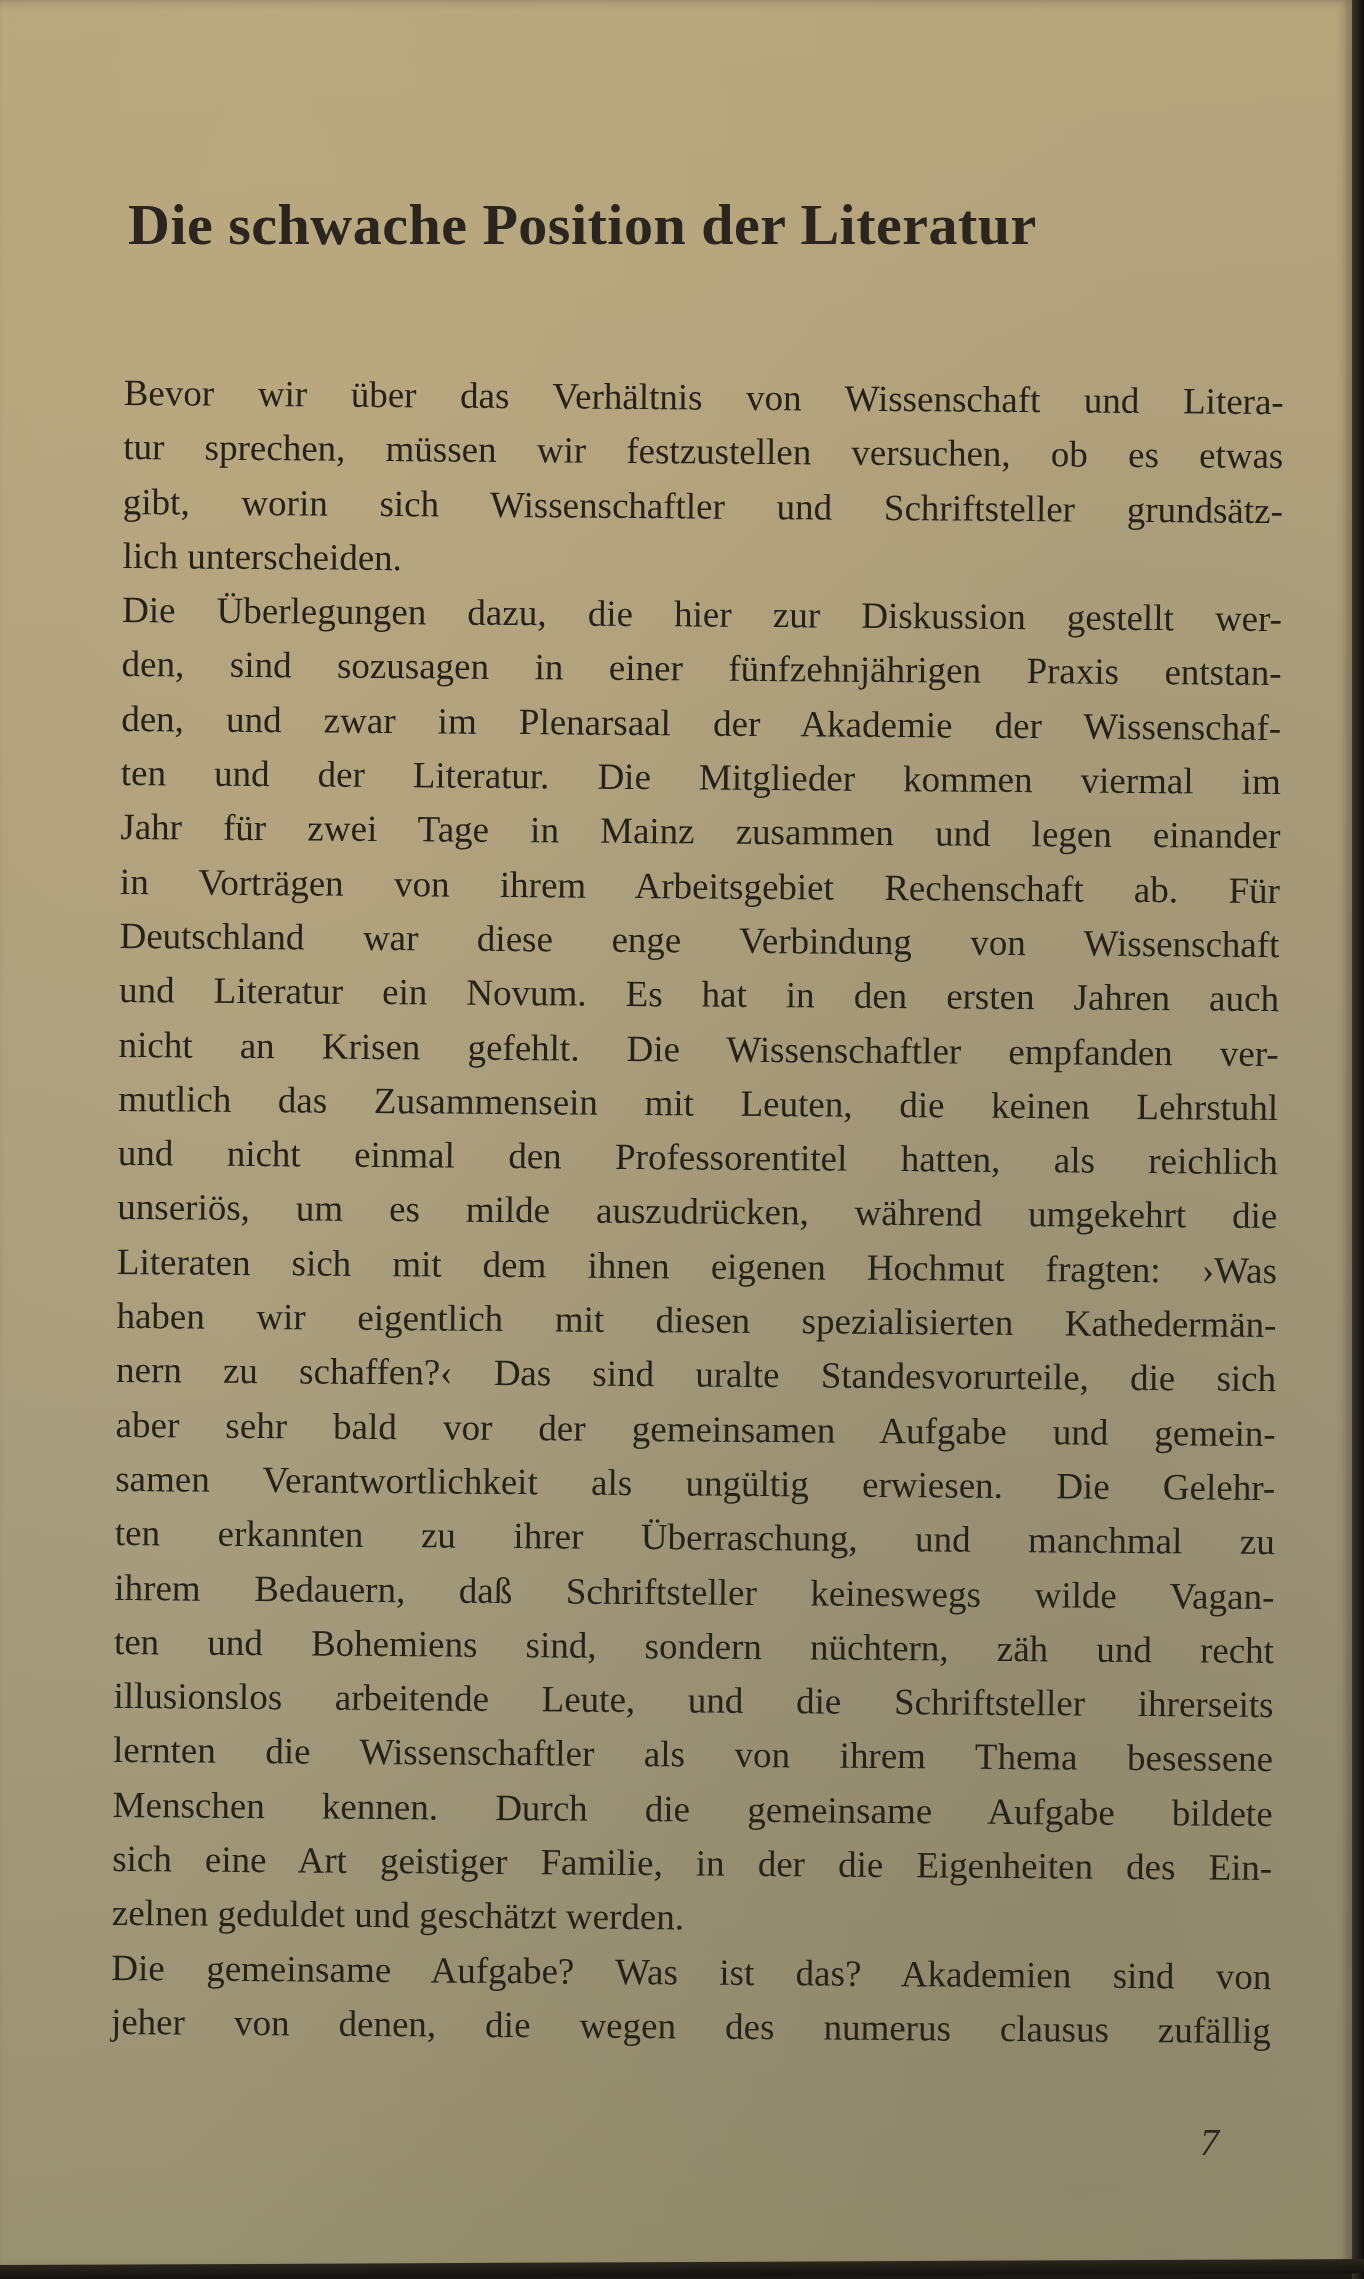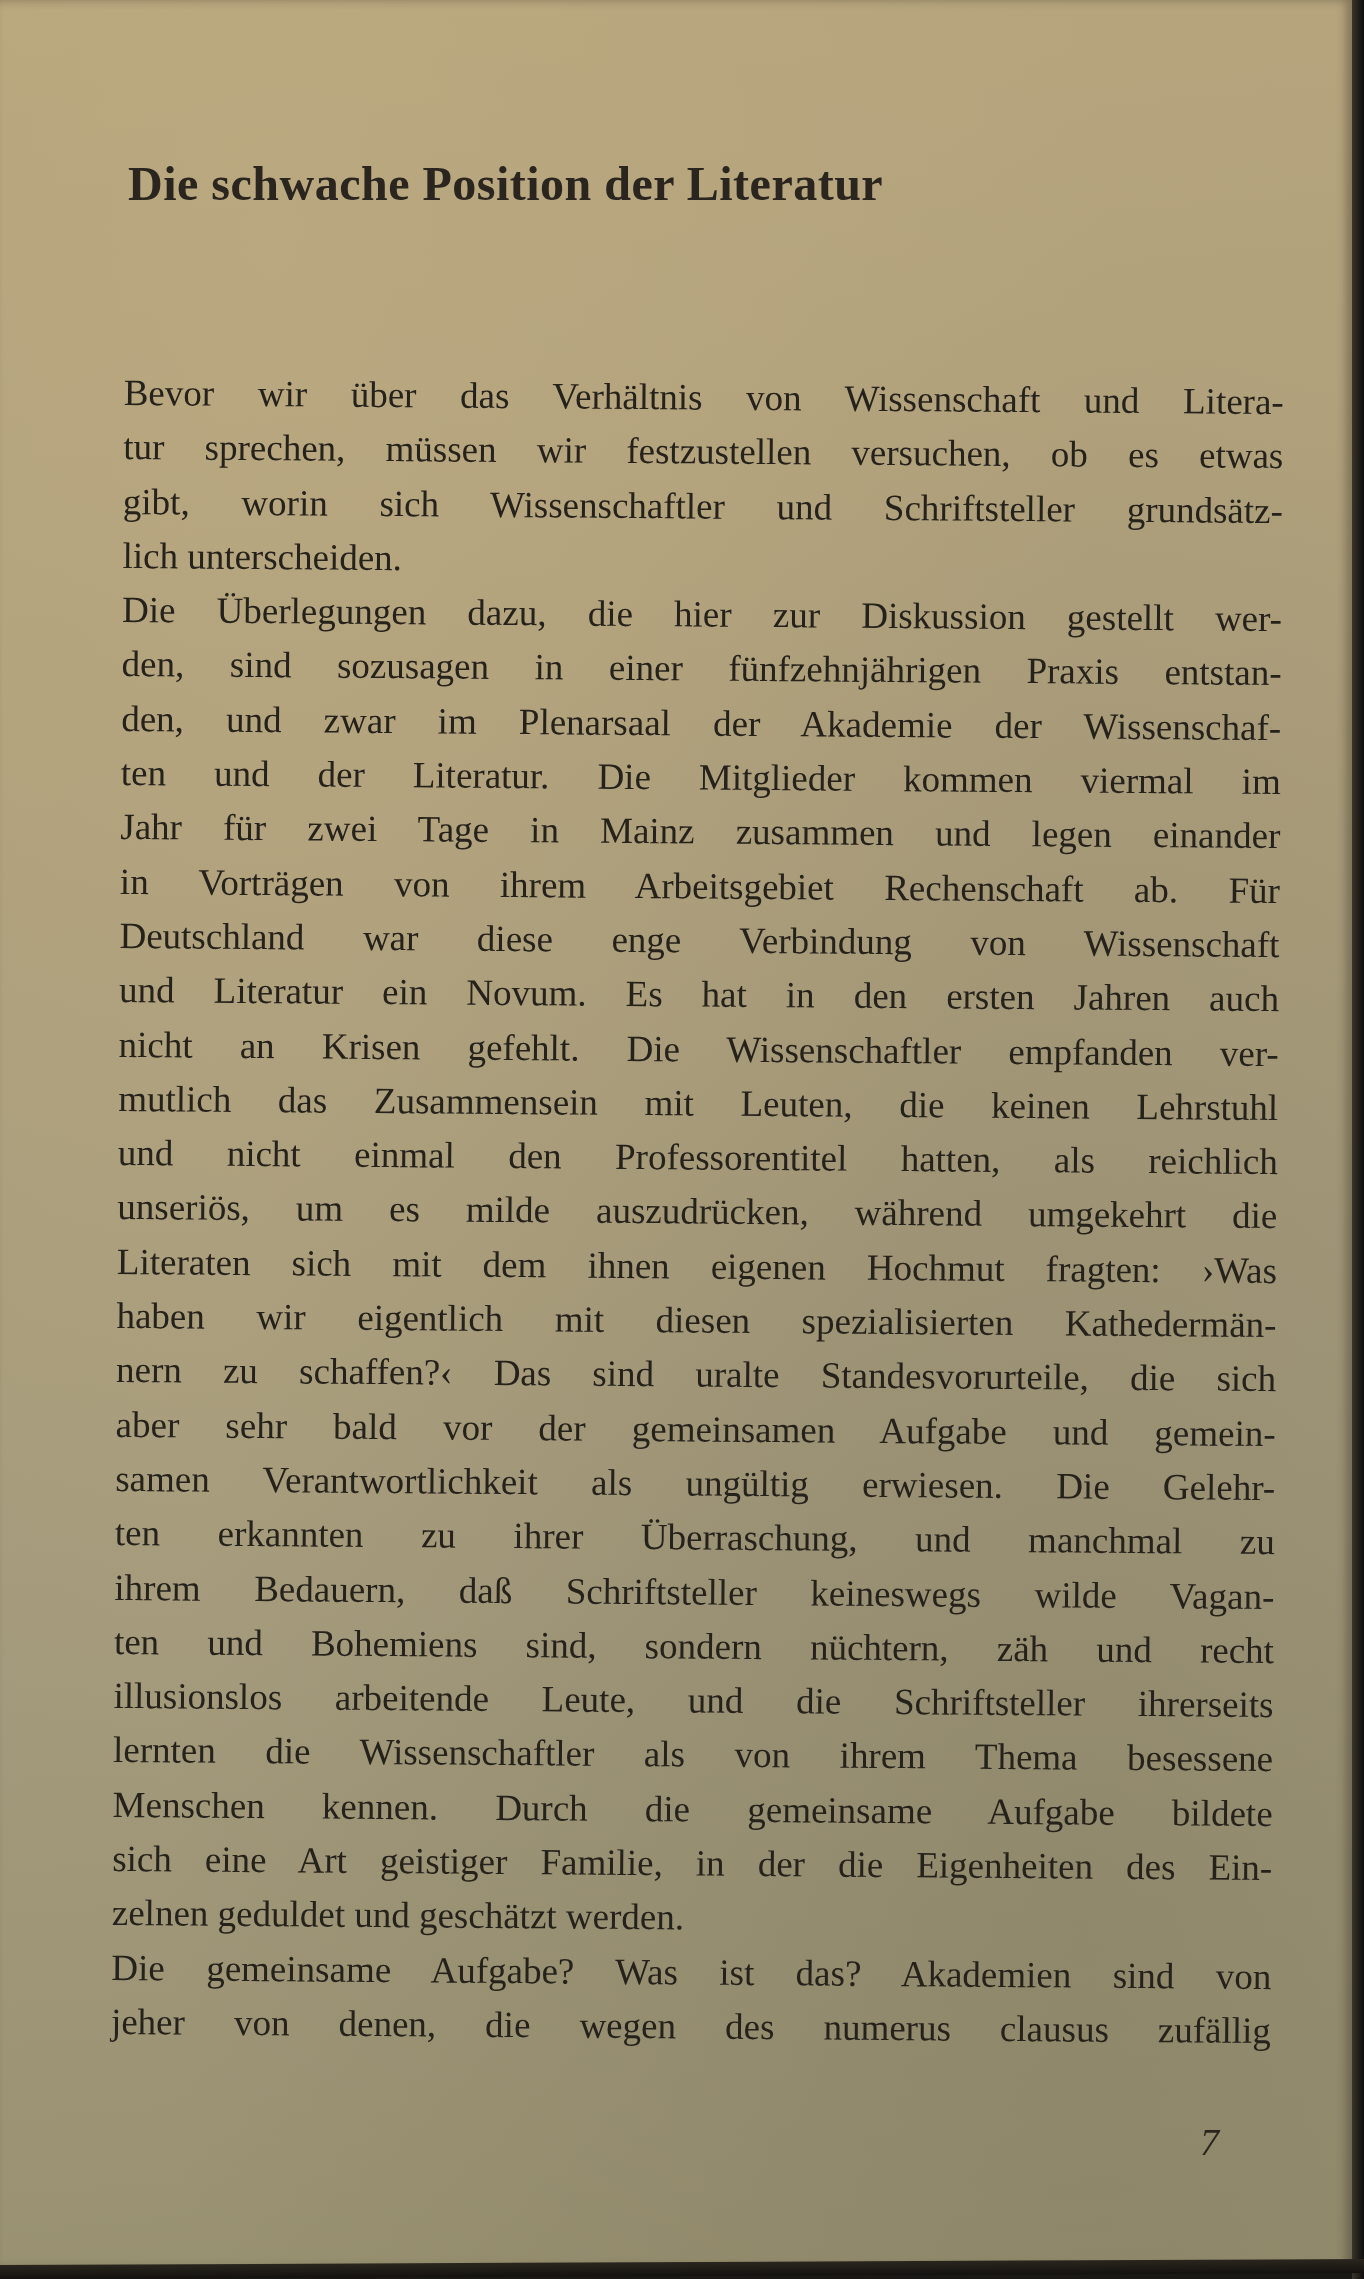--- a/index.html
+++ b/index.html
@@ -36,23 +36,23 @@
       position: absolute;
       right: 0;
       top: 0;
       width: 12px;
       height: 2279px;
       background: linear-gradient(to right, #3a342a, #0e0d0b);
     }
     .chapter-title {
       position: absolute;
       left: 128px;
-      top: 124px;
+      top: 152px;
       font-family: "Liberation Serif", "DejaVu Serif", serif;
-      font-size: 48px;
+      font-size: 58px;
       color: #2a261f;
       letter-spacing: 0.5px;
       white-space: nowrap;
     }
     .body-text {
       position: absolute;
       left: 124px;
       top: 366px;
       width: 1160px;
       font-family: "Liberation Serif", "DejaVu Serif", serif;

